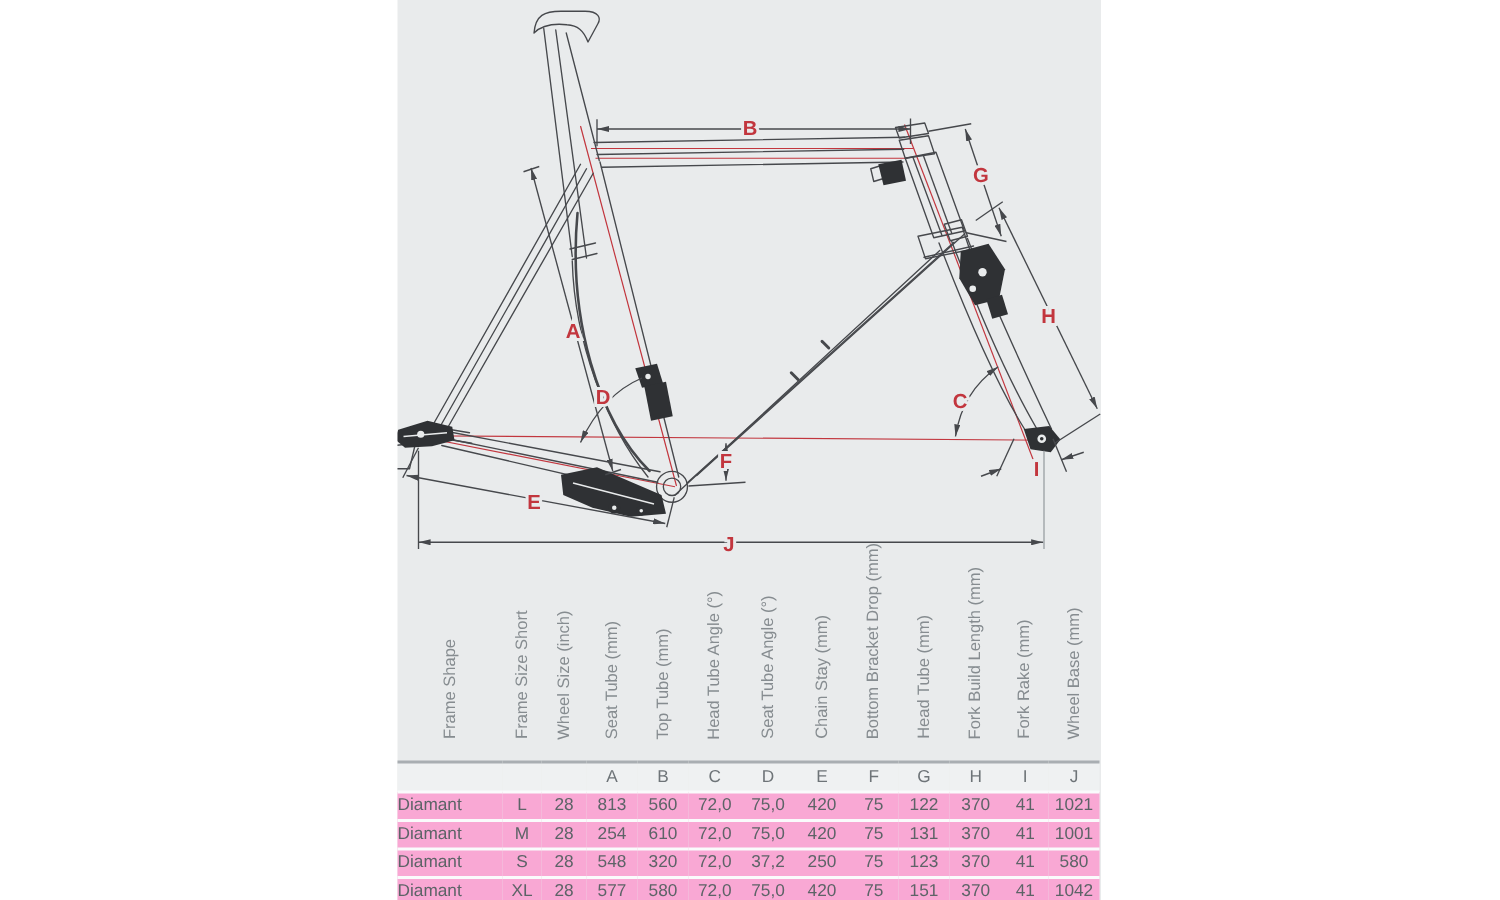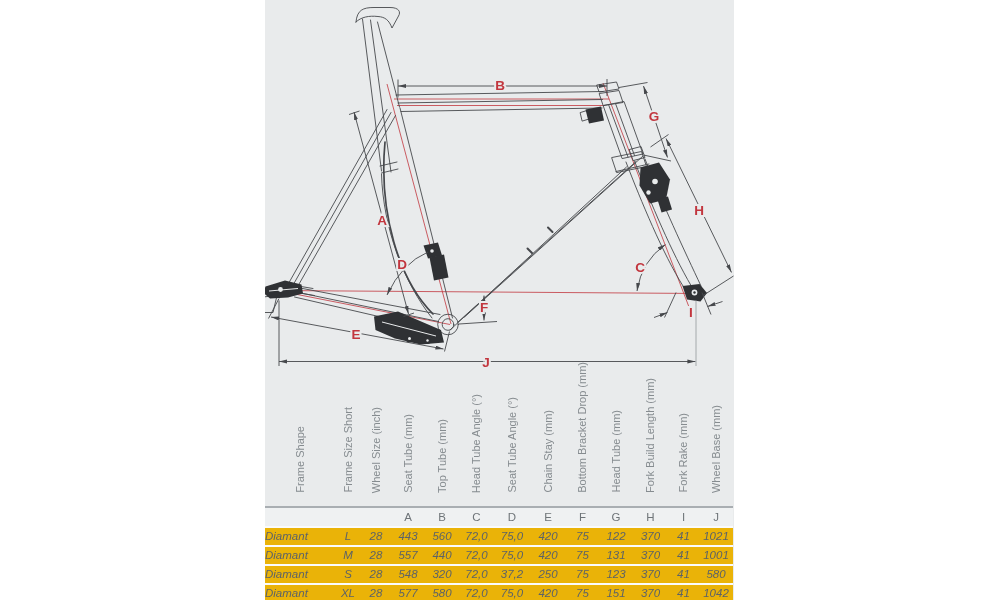--- a/index.html
+++ b/index.html
@@ -10,22 +10,22 @@
   svg.diagram{position:absolute;left:0;top:0;width:469px;height:396px;display:block;}
   .table-wrap{position:absolute;left:0;top:362px;width:469px;}
   table.geo{width:468px;border-collapse:collapse;table-layout:fixed;}
   table.geo th, table.geo td{margin:0;padding:0;font-weight:400;}
   tr.hdr th{height:132px;vertical-align:bottom;text-align:center;
             border-bottom:2px solid #a9aeb2;padding-bottom:9px;}
   .vtext{writing-mode:vertical-rl;transform:rotate(180deg);display:inline-block;
          font-size:11px;line-height:1.1;color:#868c90;white-space:nowrap;}
   tr.letters th{height:18px;background:#eff1f2;border-bottom:2px solid #fafbfc;
                 font-size:11.5px;color:#6e7478;text-align:center;}
-  tbody td{height:17px;background:#eab308;border-bottom:2px solid #fafbfc;
-           font-size:11.5px;color:#5d6367;text-align:center;font-style:italic;}
+  tbody td{height:17px;background:#f9a8d4;border-bottom:2px solid #fafbfc;
+           font-size:11.5px;color:#5d6367;text-align:center;}
   td.shape{text-align:left;padding-left:7px;}
   td.last, th.last{text-align:center;padding-right:4px;}
   #dim-labels text{font-family:"Liberation Sans", sans-serif;font-size:13.5px;font-weight:600;
                    text-anchor:middle;paint-order:stroke;stroke:#e9ebec;stroke-width:4px;}
 </style>
 </head>
 <body>
 
 <div class="page">
   <div class="panel">
@@ -205,37 +205,37 @@
               <th>H</th>
               <th>I</th>
               <th class="last">J</th>
             </tr>
         </thead>
         <tbody id="table-body">
             <tr>
               <td class="shape">Diamant</td>
               <td>L</td>
               <td>28</td>
-              <td>443</td>
+              <td>813</td>
               <td>560</td>
               <td>72,0</td>
               <td>75,0</td>
               <td>420</td>
               <td>75</td>
               <td>122</td>
               <td>370</td>
               <td>41</td>
               <td class="last">1021</td>
             </tr>
             <tr>
               <td class="shape">Diamant</td>
               <td>M</td>
               <td>28</td>
-              <td>557</td>
-              <td>440</td>
+              <td>254</td>
+              <td>610</td>
               <td>72,0</td>
               <td>75,0</td>
               <td>420</td>
               <td>75</td>
               <td>131</td>
               <td>370</td>
               <td>41</td>
               <td class="last">1001</td>
             </tr>
             <tr>

